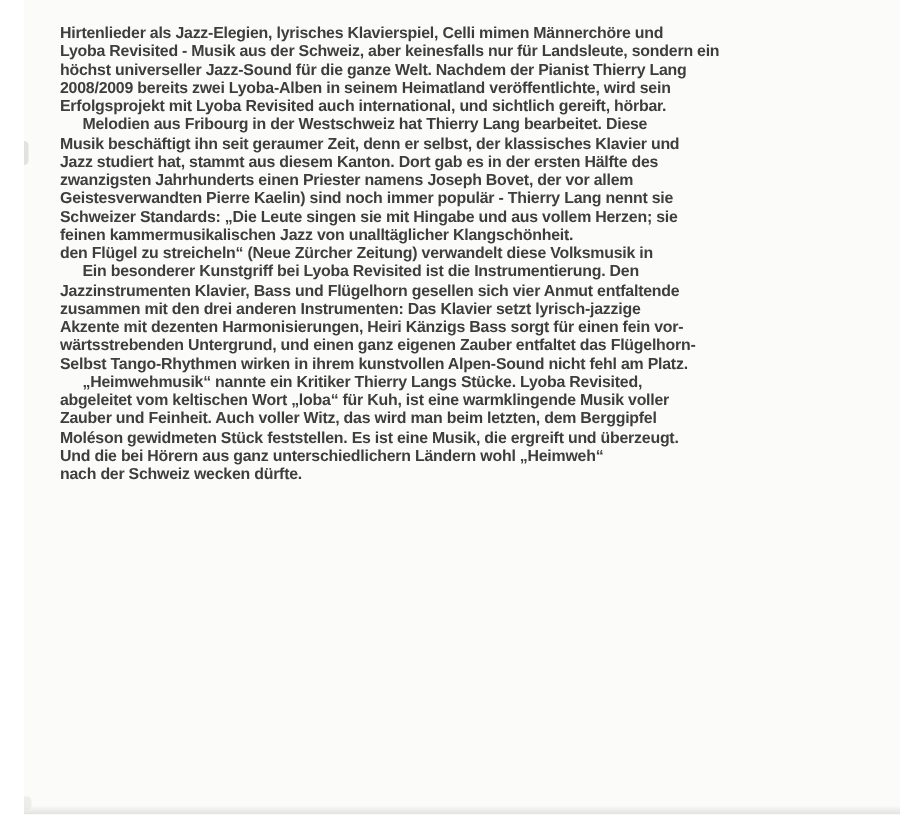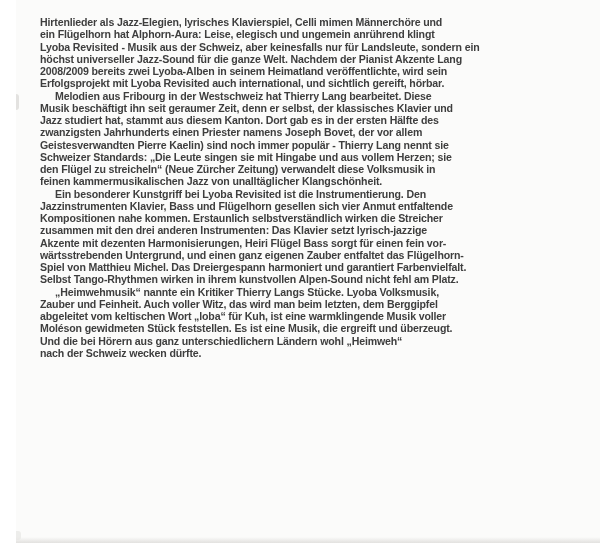--- a/index.html
+++ b/index.html
@@ -69,44 +69,41 @@
     background: #ededeb;
     border-radius: 0 3px 3px 0;
   }
 </style>
 </head>
 <body>
 
 <div class="page" style="background: rgb(251, 251, 250);">
   <div class="text-block" id="text-block" style="color: rgb(62, 62, 62);">
       <div class="line">Hirtenlieder als Jazz-Elegien, lyrisches Klavierspiel, Celli mimen Männerchöre und</div>
-      <div class="line">ein Flügelhorn hat Alphorn-Aura: Leise, elegisch und ungemein anrührend klingt</div>
       <div class="line">Lyoba Revisited - Musik aus der Schweiz, aber keinesfalls nur für Landsleute, sondern ein</div>
-      <div class="line">höchst universeller Jazz-Sound für die ganze Welt. Nachdem der Pianist Akzente Lang</div>
+      <div class="line">höchst universeller Jazz-Sound für die ganze Welt. Nachdem der Pianist Thierry Lang</div>
       <div class="line">2008/2009 bereits zwei Lyoba-Alben in seinem Heimatland veröffentlichte, wird sein</div>
       <div class="line">Erfolgsprojekt mit Lyoba Revisited auch international, und sichtlich gereift, hörbar.</div>
       <div class="line indent">Melodien aus Fribourg in der Westschweiz hat Thierry Lang bearbeitet. Diese</div>
       <div class="line">Musik beschäftigt ihn seit geraumer Zeit, denn er selbst, der klassisches Klavier und</div>
       <div class="line">Jazz studiert hat, stammt aus diesem Kanton. Dort gab es in der ersten Hälfte des</div>
       <div class="line">zwanzigsten Jahrhunderts einen Priester namens Joseph Bovet, der vor allem</div>
       <div class="line">Geistesverwandten Pierre Kaelin) sind noch immer populär - Thierry Lang nennt sie</div>
       <div class="line">Schweizer Standards: „Die Leute singen sie mit Hingabe und aus vollem Herzen; sie</div>
+      <div class="line">feinen kammermusikalischen Jazz von unalltäglicher Klangschönheit.</div>
       <div class="line">den Flügel zu streicheln“ (Neue Zürcher Zeitung) verwandelt diese Volksmusik in</div>
-      <div class="line">feinen kammermusikalischen Jazz von unalltäglicher Klangschönheit.</div>
       <div class="line indent">Ein besonderer Kunstgriff bei Lyoba Revisited ist die Instrumentierung. Den</div>
       <div class="line">Jazzinstrumenten Klavier, Bass und Flügelhorn gesellen sich vier Anmut entfaltende</div>
-      <div class="line">Kompositionen nahe kommen. Erstaunlich selbstverständlich wirken die Streicher</div>
       <div class="line">zusammen mit den drei anderen Instrumenten: Das Klavier setzt lyrisch-jazzige</div>
-      <div class="line">Akzente mit dezenten Harmonisierungen, Heiri Flügel Bass sorgt für einen fein vor-</div>
+      <div class="line">Akzente mit dezenten Harmonisierungen, Heiri Känzigs Bass sorgt für einen fein vor-</div>
       <div class="line">wärtsstrebenden Untergrund, und einen ganz eigenen Zauber entfaltet das Flügelhorn-</div>
-      <div class="line">Spiel von Matthieu Michel. Das Dreiergespann harmoniert und garantiert Farbenvielfalt.</div>
       <div class="line">Selbst Tango-Rhythmen wirken in ihrem kunstvollen Alpen-Sound nicht fehl am Platz.</div>
-      <div class="line indent">„Heimwehmusik“ nannte ein Kritiker Thierry Langs Stücke. Lyoba Volksmusik,</div>
+      <div class="line indent">„Heimwehmusik“ nannte ein Kritiker Thierry Langs Stücke. Lyoba Revisited,</div>
+      <div class="line">abgeleitet vom keltischen Wort „loba“ für Kuh, ist eine warmklingende Musik voller</div>
       <div class="line">Zauber und Feinheit. Auch voller Witz, das wird man beim letzten, dem Berggipfel</div>
-      <div class="line">abgeleitet vom keltischen Wort „loba“ für Kuh, ist eine warmklingende Musik voller</div>
       <div class="line">Moléson gewidmeten Stück feststellen. Es ist eine Musik, die ergreift und überzeugt.</div>
       <div class="line">Und die bei Hörern aus ganz unterschiedlichern Ländern wohl „Heimweh“</div>
       <div class="line">nach der Schweiz wecken dürfte.</div>
     </div>
   <div class="scan-smudge-left"></div>
   <div class="scan-smudge-bottom-left"></div>
   <div class="scan-edge-right"></div>
   <div class="scan-edge-bottom"></div>
 </div>
 

